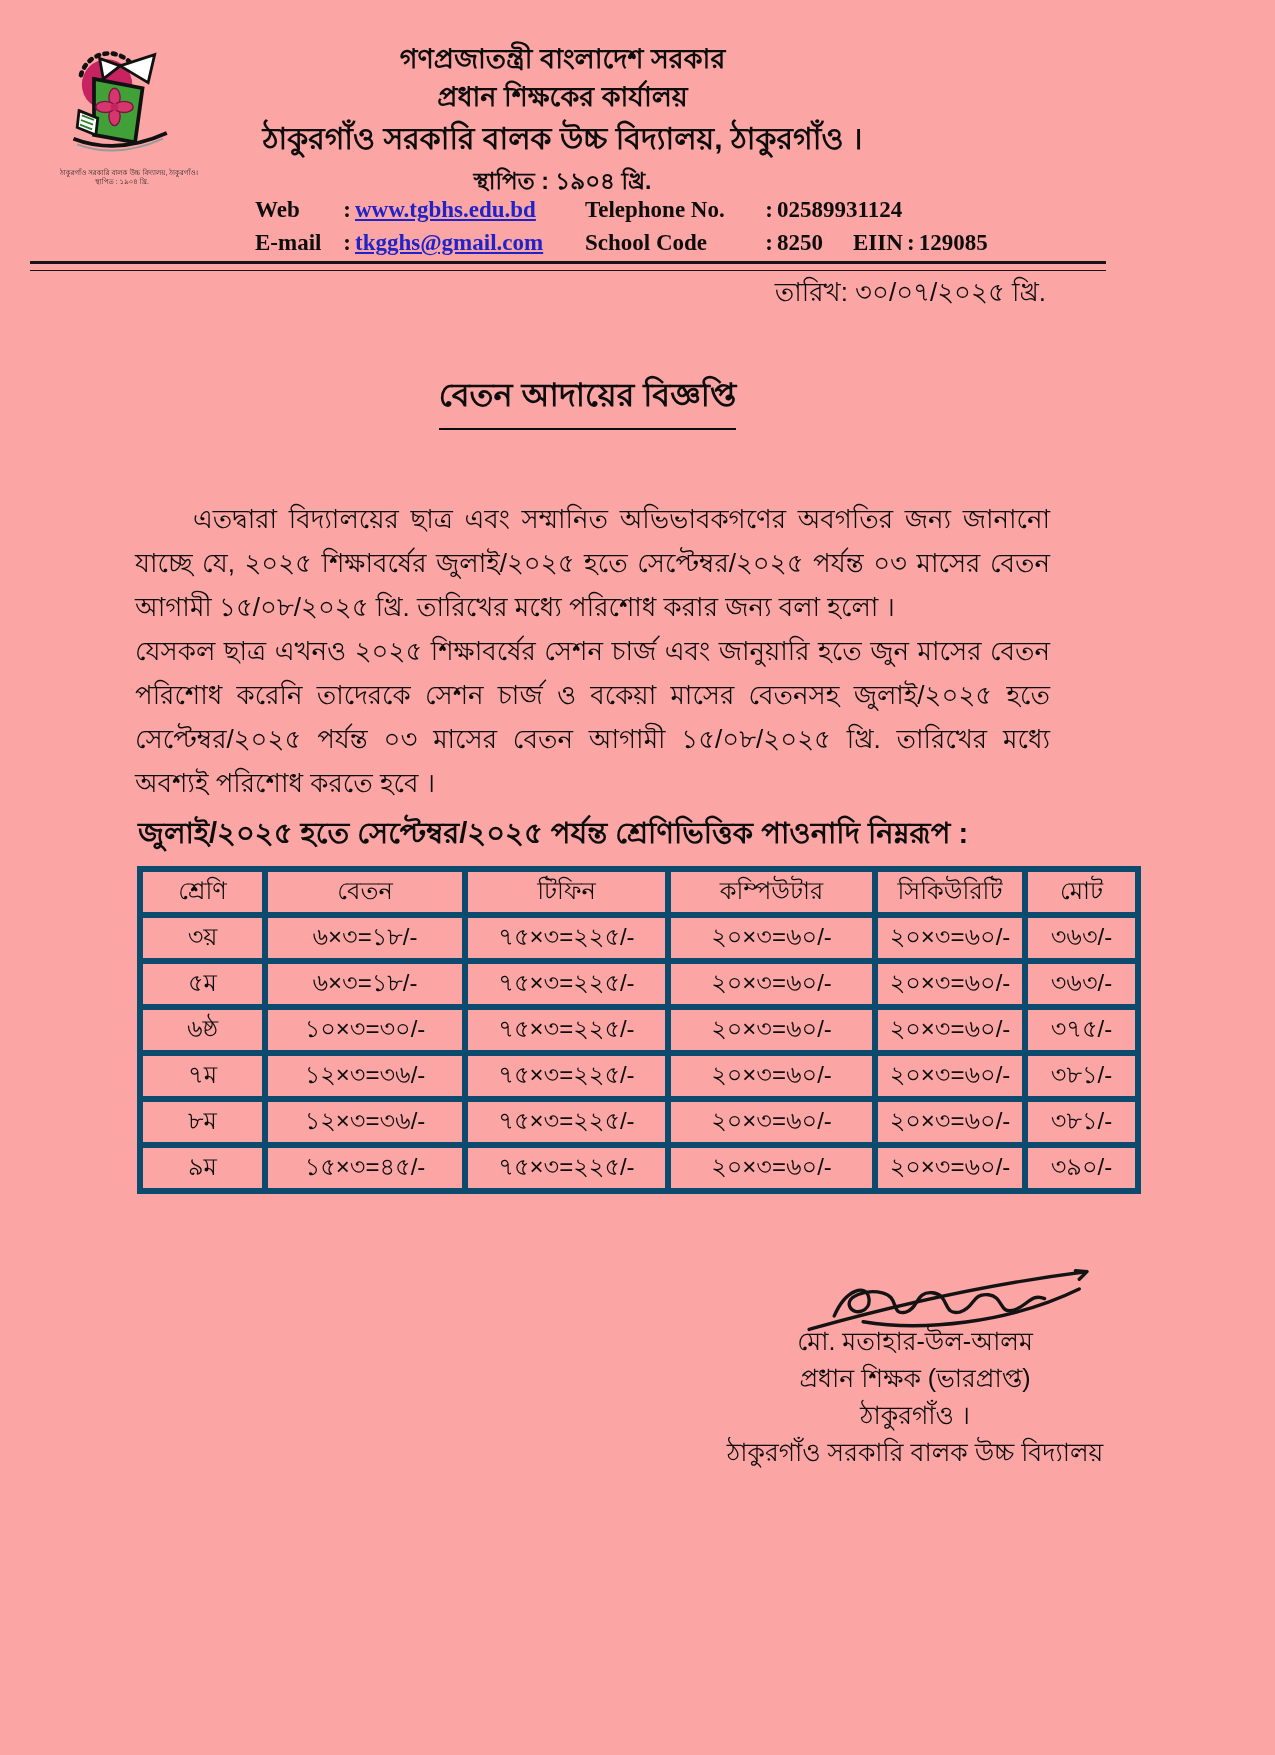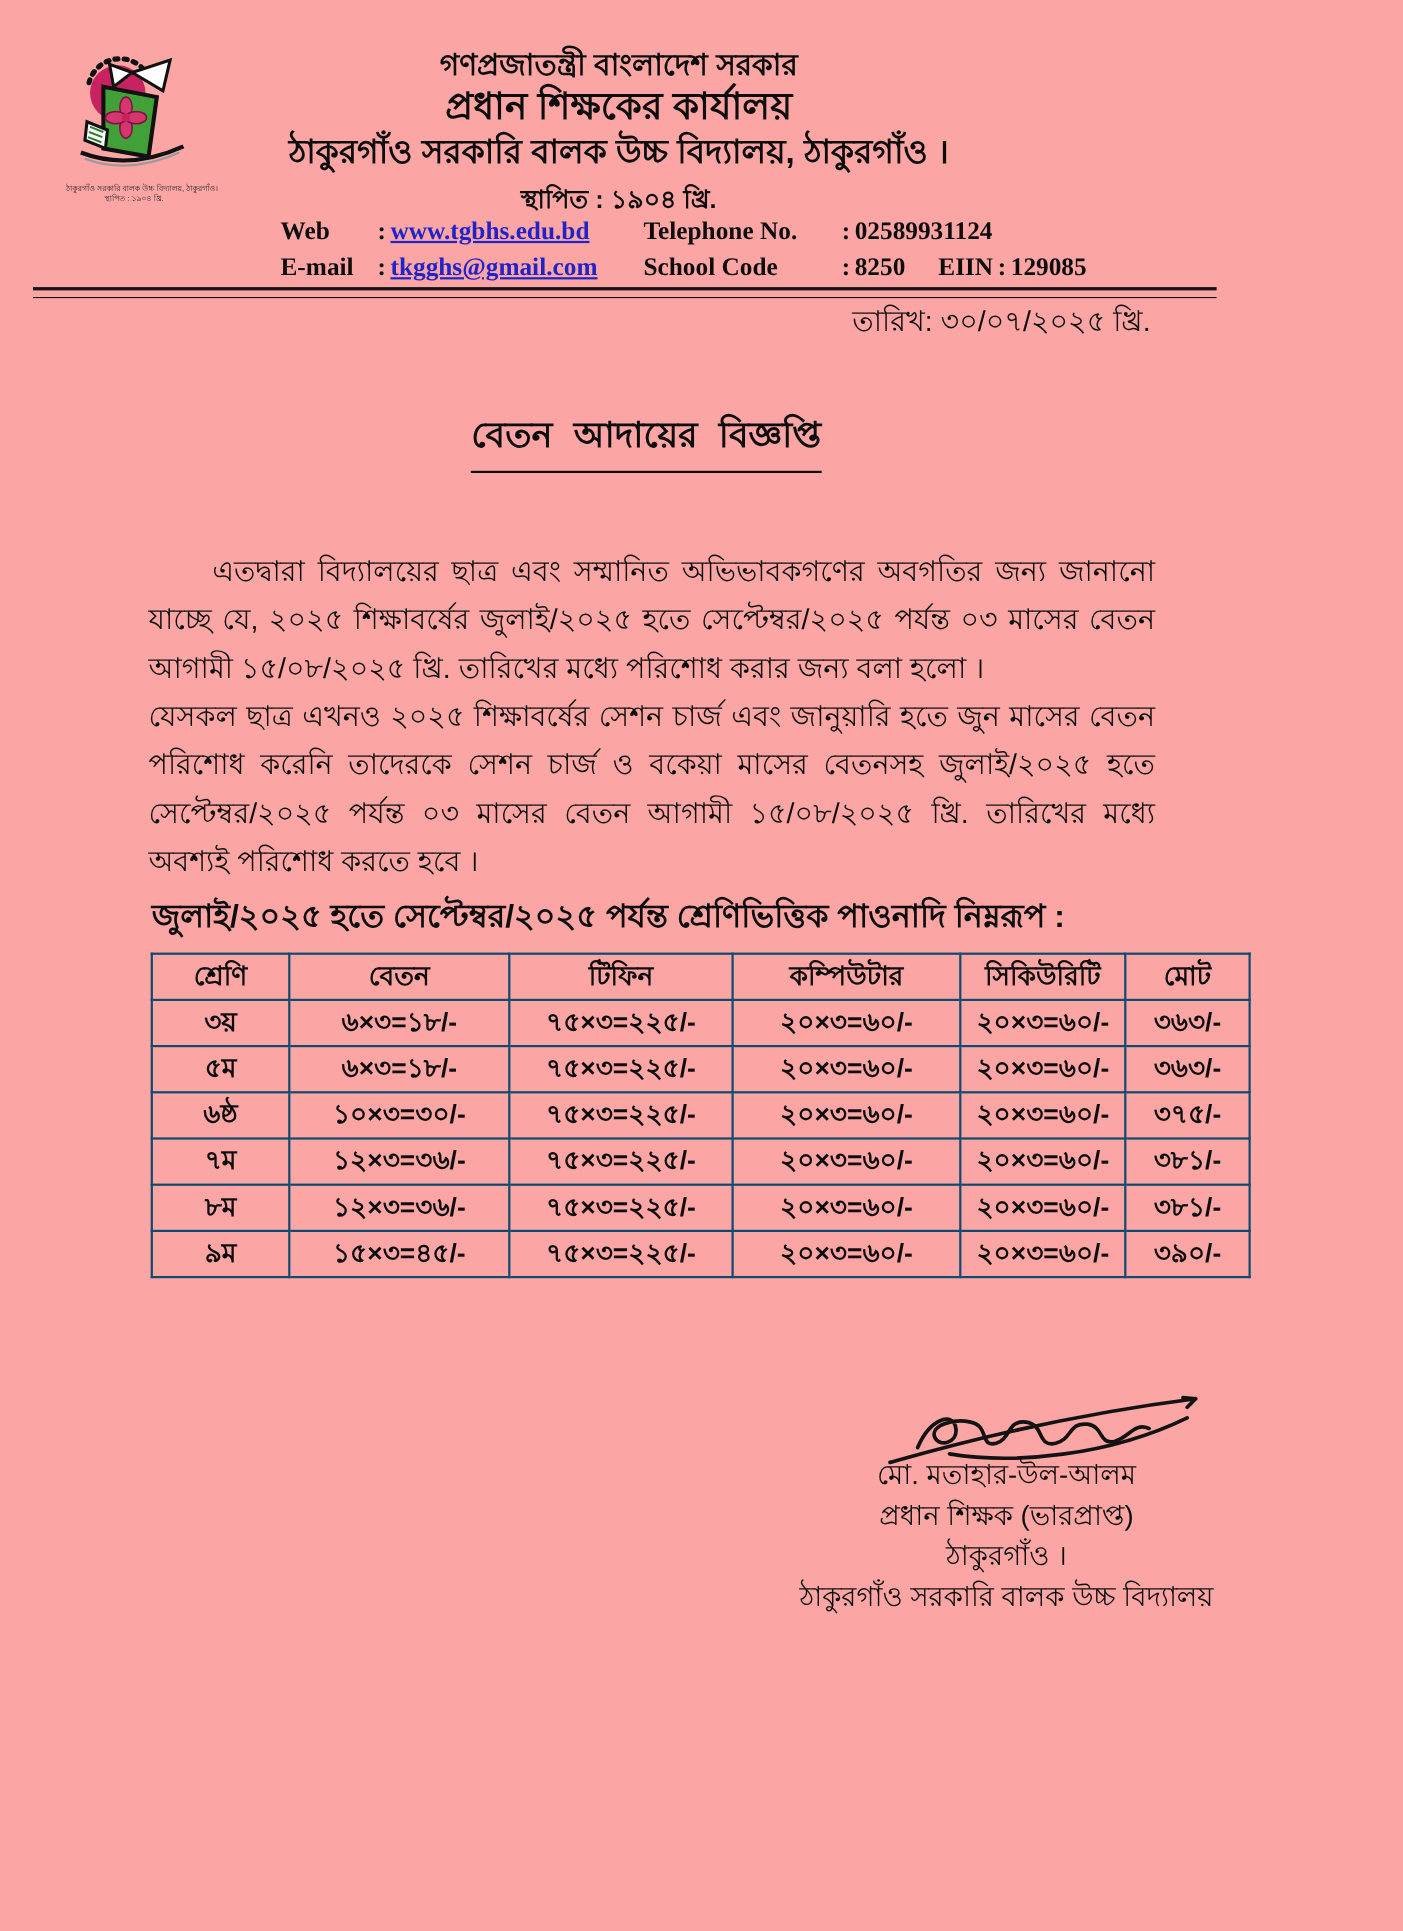--- a/index.html
+++ b/index.html
@@ -14,21 +14,21 @@
     overflow:hidden;
   }
 
   
   .logo { position:absolute; left:60px; top:44px; width:124px; text-align:center; }
   .logo svg { width:112px; height:124px; display:block; margin:0 auto; }
   .logo-caption { font-size:7px; line-height:9px; color:#222; white-space:nowrap; }
 
   .letterhead { position:absolute; left:0; top:42px; width:1125px; text-align:center; font-weight:bold; }
   .lh1 { font-size:27px; line-height:34px; }
-  .lh2 { font-size:34px; line-height:34px; margin-top:4px; }
+  .lh2 { font-size:27px; line-height:34px; margin-top:4px; }
   .lh3 { font-size:30px; line-height:38px; margin-top:6px; }
   .lh4 { font-size:23px; line-height:30px; margin-top:8px; }
 
   .contact { position:absolute; left:255px; top:197px; width:800px;
              font-family:"Liberation Serif", serif; font-weight:bold; font-size:23px; }
   .contact-row { display:flex; align-items:baseline; margin-bottom:7px; }
   .c-left  { width:330px; display:flex; align-items:flex-start; }
   .c-right { display:flex; align-items:flex-start; }
   .lbl-web   { display:inline-block; width:84px; }
   .lbl-phone { display:inline-block; width:176px; }
@@ -37,33 +37,33 @@
   .gap30 { display:inline-block; width:30px; }
 
   .rule { position:absolute; left:30px; top:261px; width:1076px; height:6px;
           border-top:3px solid #151515; border-bottom:1px solid #151515; }
 
   .date-line { position:absolute; left:0; top:272px; width:1046px; text-align:right; font-size:26px; }
 
   
   .title-wrap { position:absolute; left:0; top:370px; width:1175px; text-align:center; }
   .title-text { font-size:32px; font-weight:bold; display:inline-block;
-                border-bottom:2.5px solid #0d0d0d; padding-bottom:4px;font-family:Liberation Mono, monospace; }
+                border-bottom:2.5px solid #0d0d0d; padding-bottom:4px; }
 
   .body-text { position:absolute; left:135px; top:497px; width:915px;
                font-size:26px; line-height:44px; text-align:justify; }
   .body-text p { margin:0; }
   .p-indent { text-indent:58px; }
 
   .table-caption { position:absolute; left:138px; top:810px; font-size:29px; font-weight:bold; }
 
   .fee-table { position:absolute; left:137px; top:866px; border-collapse:collapse;
                table-layout:fixed; width:998px; }
   .fee-table th, .fee-table td {
-    border:2px solid #0c4a6e; font-size:24px; font-weight:bold;
+    border:6px solid #0c4a6e; font-size:24px; font-weight:normal;
     text-align:center; vertical-align:middle; padding:0;
   }
   .fee-table th { height:36px; }
   .fee-table td { height:38px; }
 
   
   .sign-svg { position:absolute; left:805px; top:1260px; width:290px; height:82px; }
   .sign-block { position:absolute; left:735px; top:1323px; width:360px; font-size:25px; }
   .sign-line { display:flex; justify-content:center; white-space:nowrap; line-height:37px; }
 </style>

